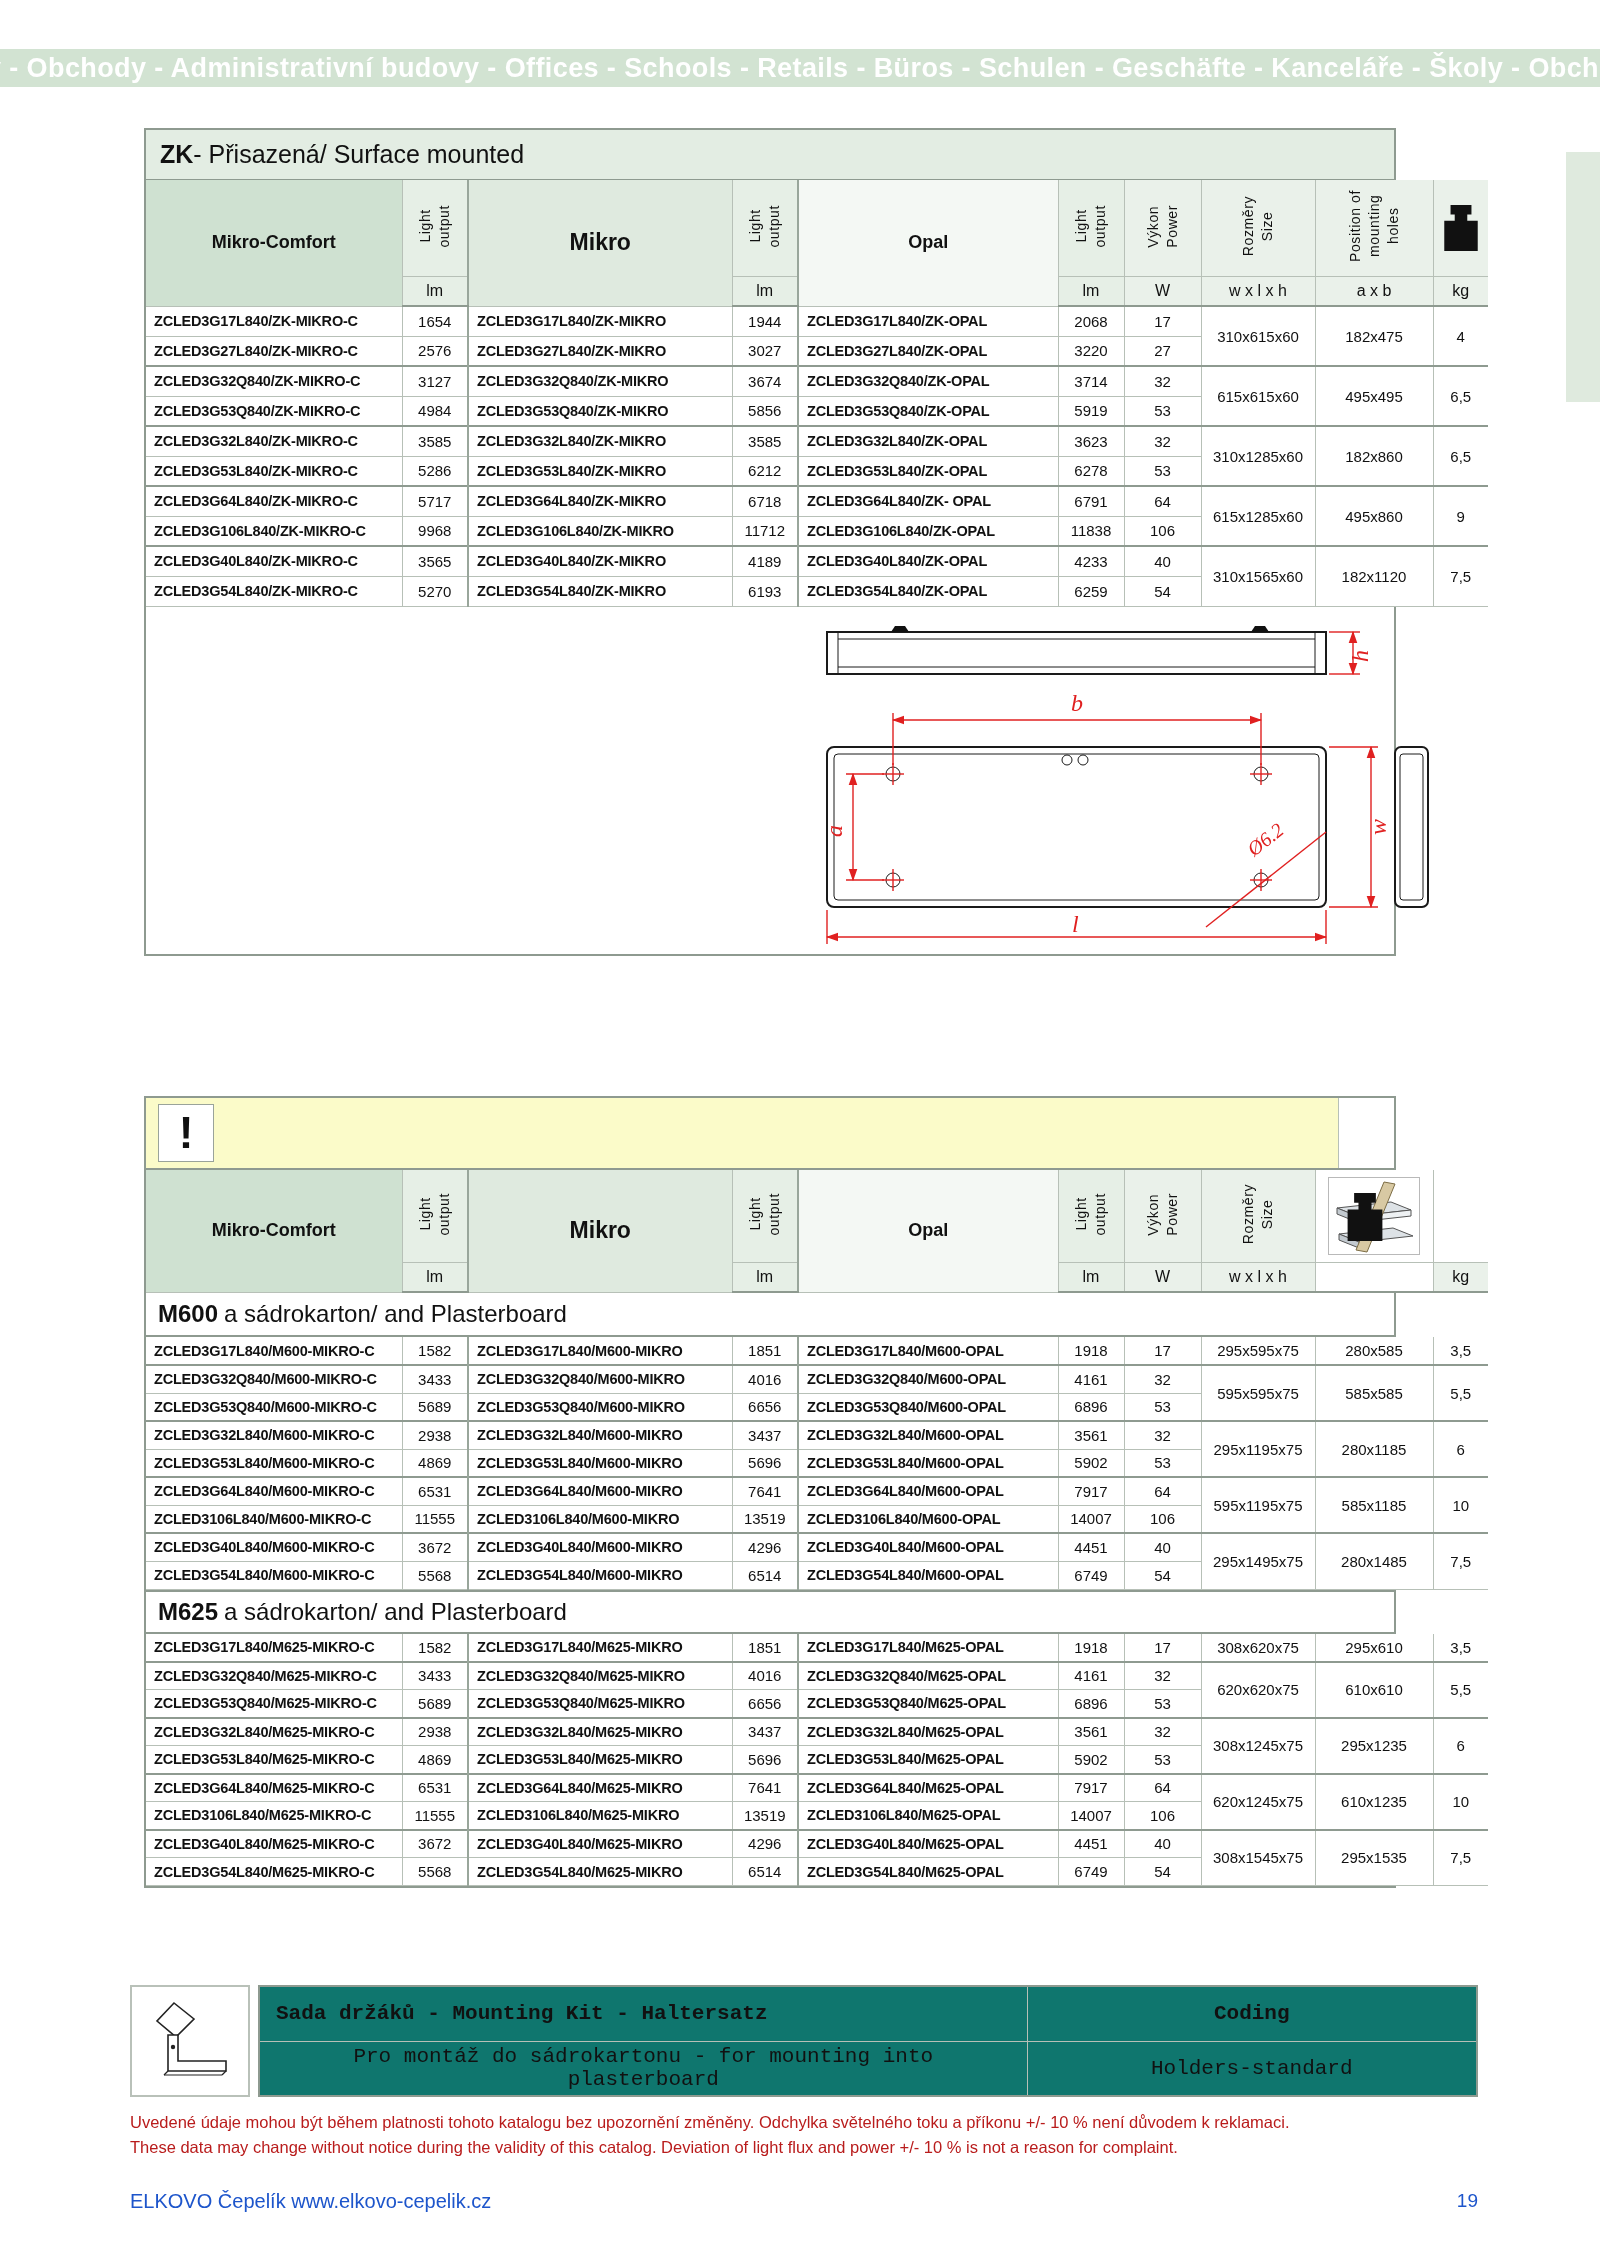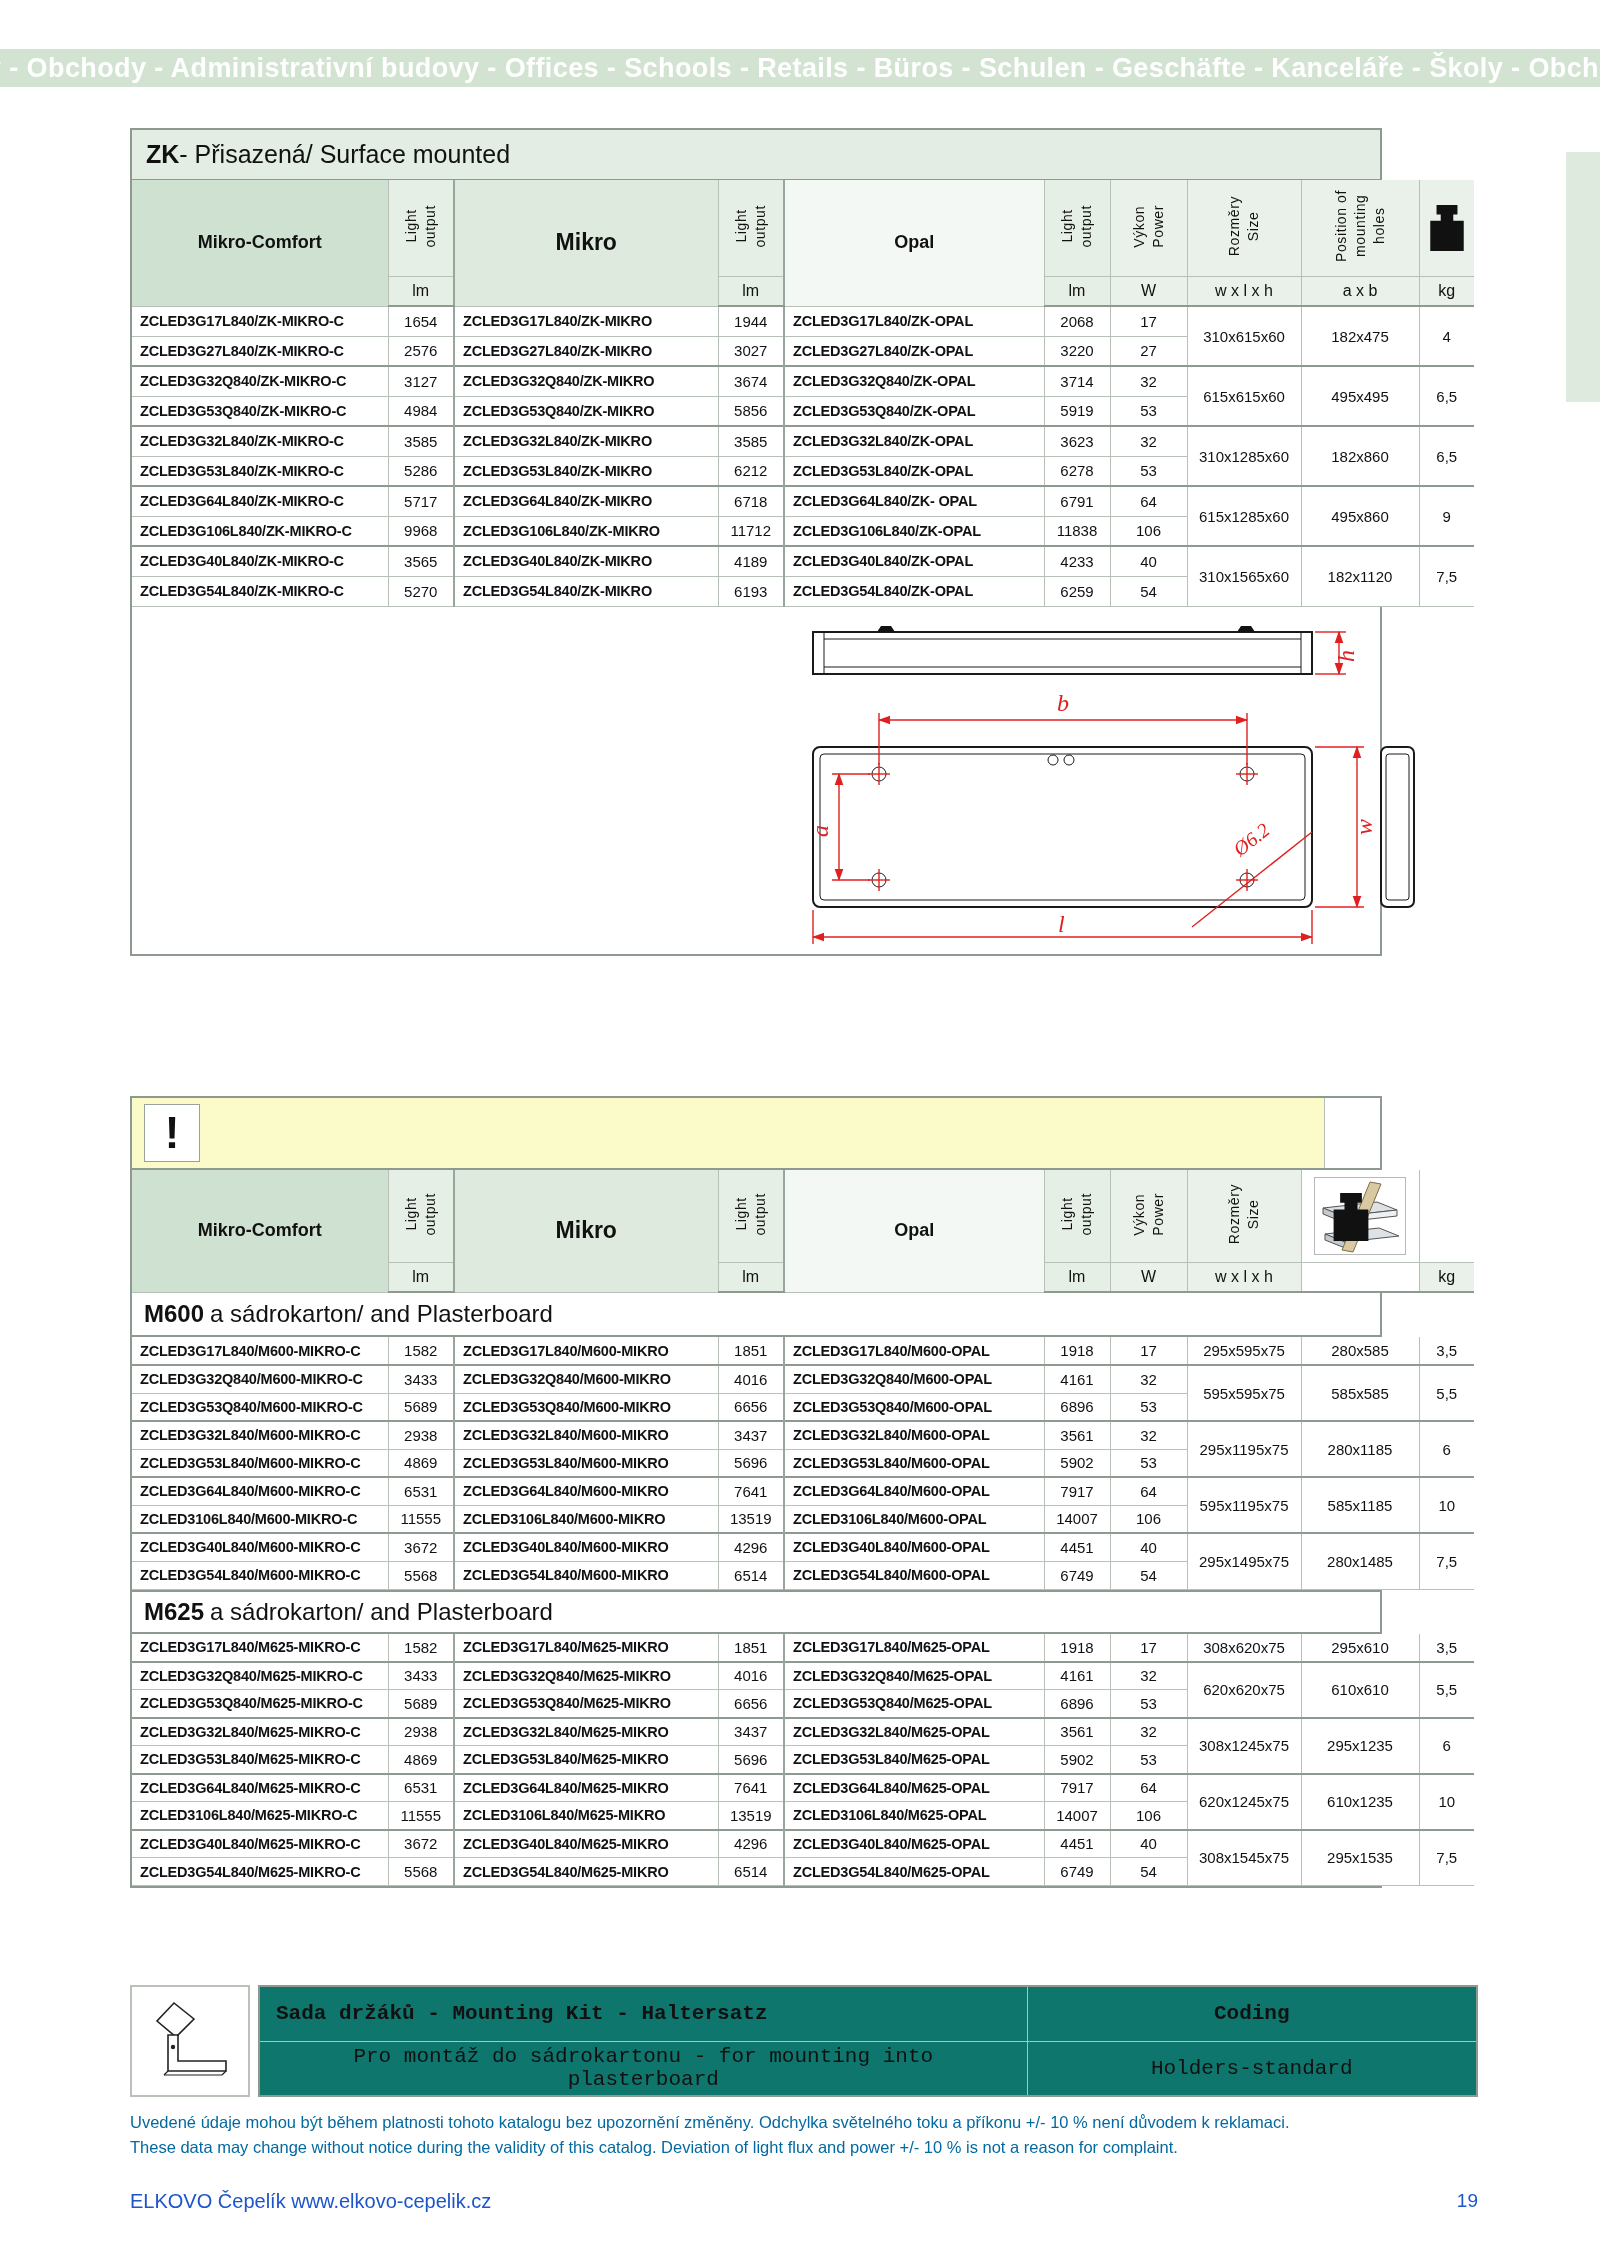--- a/index.html
+++ b/index.html
@@ -11,21 +11,21 @@
   .banner { position:absolute; left:0; top:49px; width:1600px; height:38px;
             background:var(--banner-green,#d2e3d2); color:#fff; font-weight:bold;
             font-size:27px; line-height:38px; white-space:nowrap; overflow:hidden; }
   .banner-inner { margin-left:-14px; letter-spacing:0.4px; }
 
   
   .side-tab { position:absolute; right:0; top:152px; width:34px; height:250px;
               background:var(--side-tab-green,#dfeade); }
 
   
-  .panel { position:absolute; left:130px; width:1252px; border:2px solid var(--border-gray,#8e9a90); background:#a3a3a3; }
+  .panel { position:absolute; left:144px; width:1252px; border:2px solid var(--border-gray,#8e9a90); background:#a3a3a3; }
   .panel1 { top:128px; }
   .panel2 { top:1096px; }
 
   .panel-title { height:50px; display:flex; align-items:center; padding-left:14px;
                  background:var(--panel-green,#e3ede3); border-bottom:1px solid var(--border-gray,#8e9a90);
                  font-size:25px; }
   .panel-title .lead { font-weight:bold; }
   .panel2 .panel-title2 { height:46px; display:grid; grid-template-columns:1fr 55px; background:#fff;
                  border-bottom:1px solid var(--grid-gray,#b7c0b7); font-size:25px; }
   .panel2 .panel-title2 .tleft { display:flex; align-items:center; padding-left:14px; border-right:1px solid var(--grid-gray,#b7c0b7); }
@@ -95,21 +95,21 @@
   .kit-icon-box { width:122px; height:112px; border:2px solid #b9c1b9; background:#fff; margin-right:8px;
                   display:flex; align-items:center; justify-content:center; }
   table.kit-table { border-collapse:collapse; table-layout:fixed; width:1218px; height:112px;
                     border:2px solid var(--border-gray,#8e9a90); background:#0f766e;font-family:Liberation Mono, monospace; }
   table.kit-table th, table.kit-table td { border:1px solid var(--grid-gray,#b7c0b7); padding:0 16px; font-size:21px; height:55px; }
   table.kit-table th { text-align:left; }
   table.kit-table th.center, table.kit-table td.center { text-align:center;margin-top:8px; }
   table.kit-table td { font-weight:normal; }
 
   
-  .disclaimer { position:absolute; left:130px; top:2110px; width:1350px; font-size:16.5px; line-height:25px; color:#0369a1; }
+  .disclaimer { position:absolute; left:130px; top:2110px; width:1350px; font-size:16.5px; line-height:25px; color:#b91c1c; }
   .brand { position:absolute; left:130px; top:2190px; font-size:20px; color:var(--link-blue,#1d55cb); }
   .page-num { position:absolute; right:122px; top:2190px; font-size:19px; color:var(--link-blue,#1d55cb); }
 
   
   .dim { stroke:var(--dimension-red,#e02020); stroke-width:1.4; fill:none; }
   .dimtxt { fill:var(--dimension-red,#e02020); font-style:italic; font-size:24px; font-family:"Liberation Serif", serif; }
   .blk { stroke:#1a1a1a; stroke-width:2; fill:#fff; }
   .blkthin { stroke:#1a1a1a; stroke-width:1; fill:none; }
 </style>
 </head>

